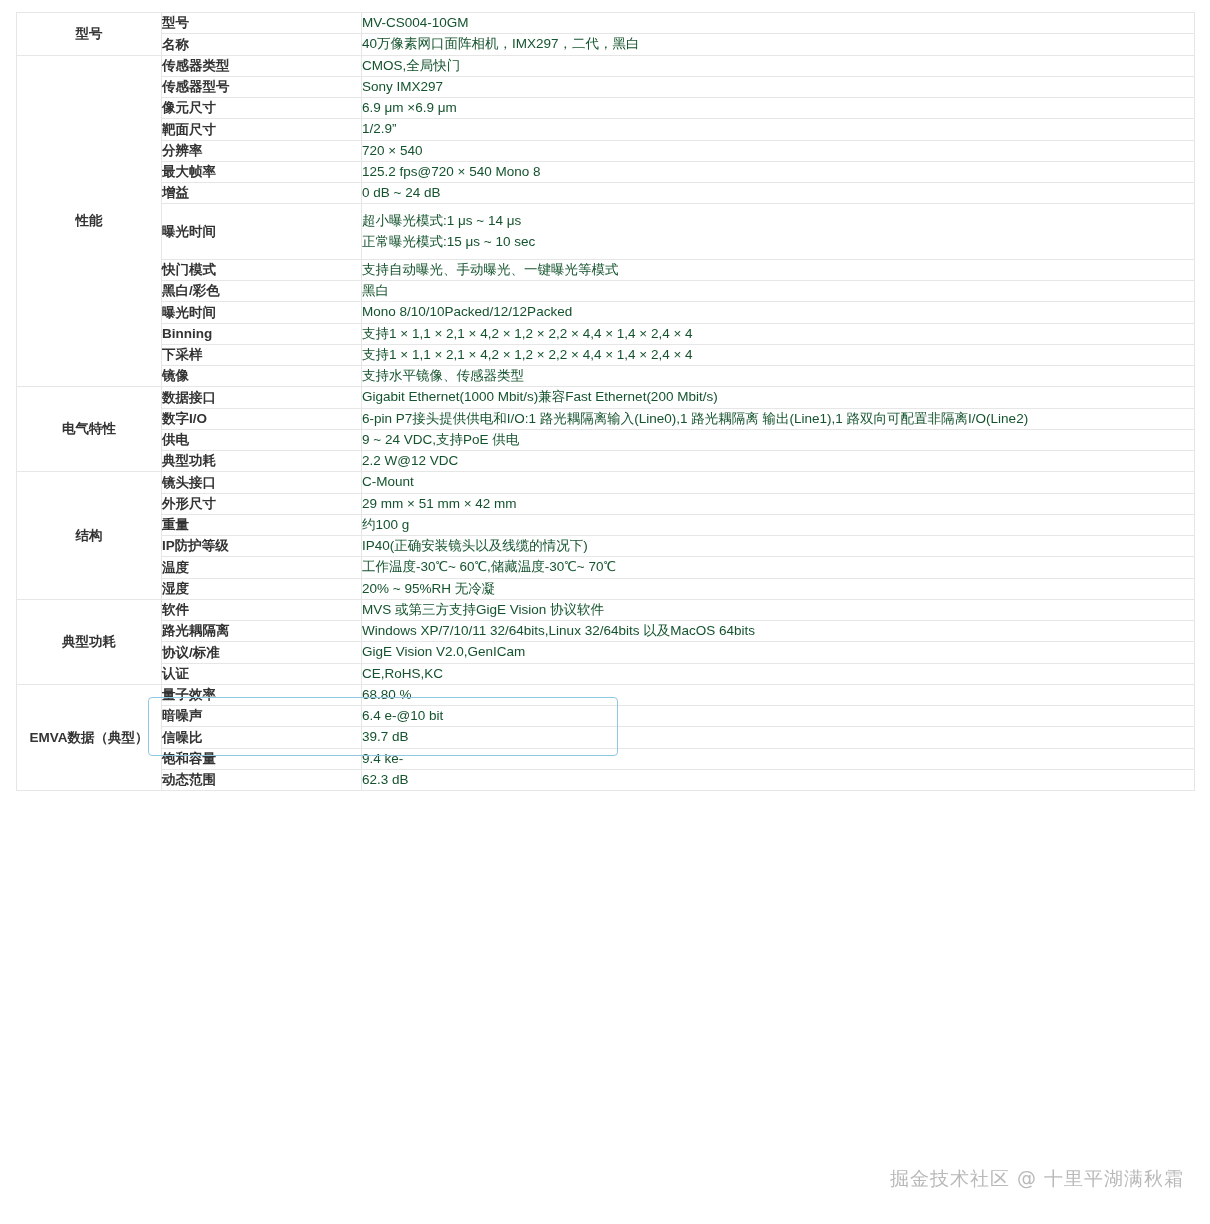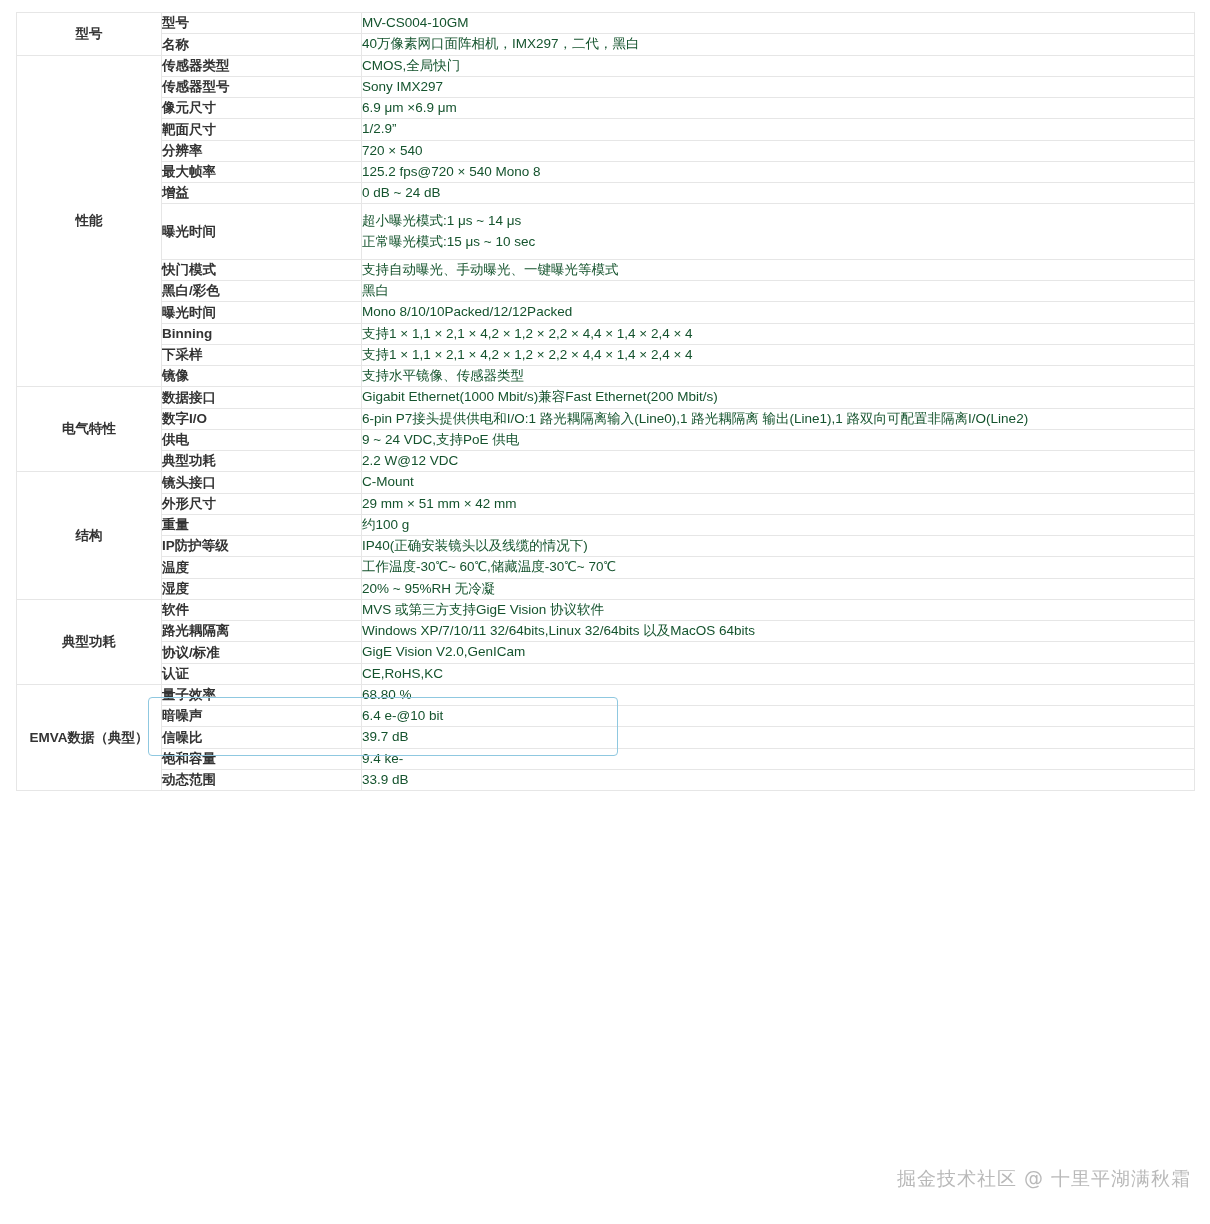--- a/index.html
+++ b/index.html
@@ -70,21 +70,21 @@
     height: 59px;
     border: 1.5px solid #8fc8e0;
     border-radius: 4px;
     box-sizing: border-box;
     pointer-events: none;
     background: rgba(255,255,255,0.0);
   }
 
   .watermark {
     position: absolute;
-    right: 19px;
+    right: 26px;
     bottom: 32px;
     font-size: 19px;
     color: #b9b9b9;
     letter-spacing: 1px;
     white-space: nowrap;
     font-family: "DejaVu Sans", sans-serif;
   }
 </style>
 </head>
 <body>
@@ -234,20 +234,20 @@
       <tr>
         <td class="cell-param">信噪比</td>
         <td class="cell-value">39.7 dB</td>
       </tr>
       <tr>
         <td class="cell-param">饱和容量</td>
         <td class="cell-value">9.4 ke-</td>
       </tr>
       <tr>
         <td class="cell-param">动态范围</td>
-        <td class="cell-value">33.9 dB</td>
+        <td class="cell-value">62.3 dB</td>
       </tr>
     </tbody>
 </table>
 
 <div class="highlight-box"></div>
 
 <div class="watermark">掘金技术社区 @ 十里平湖满秋霜</div>
 
 </body></html>

